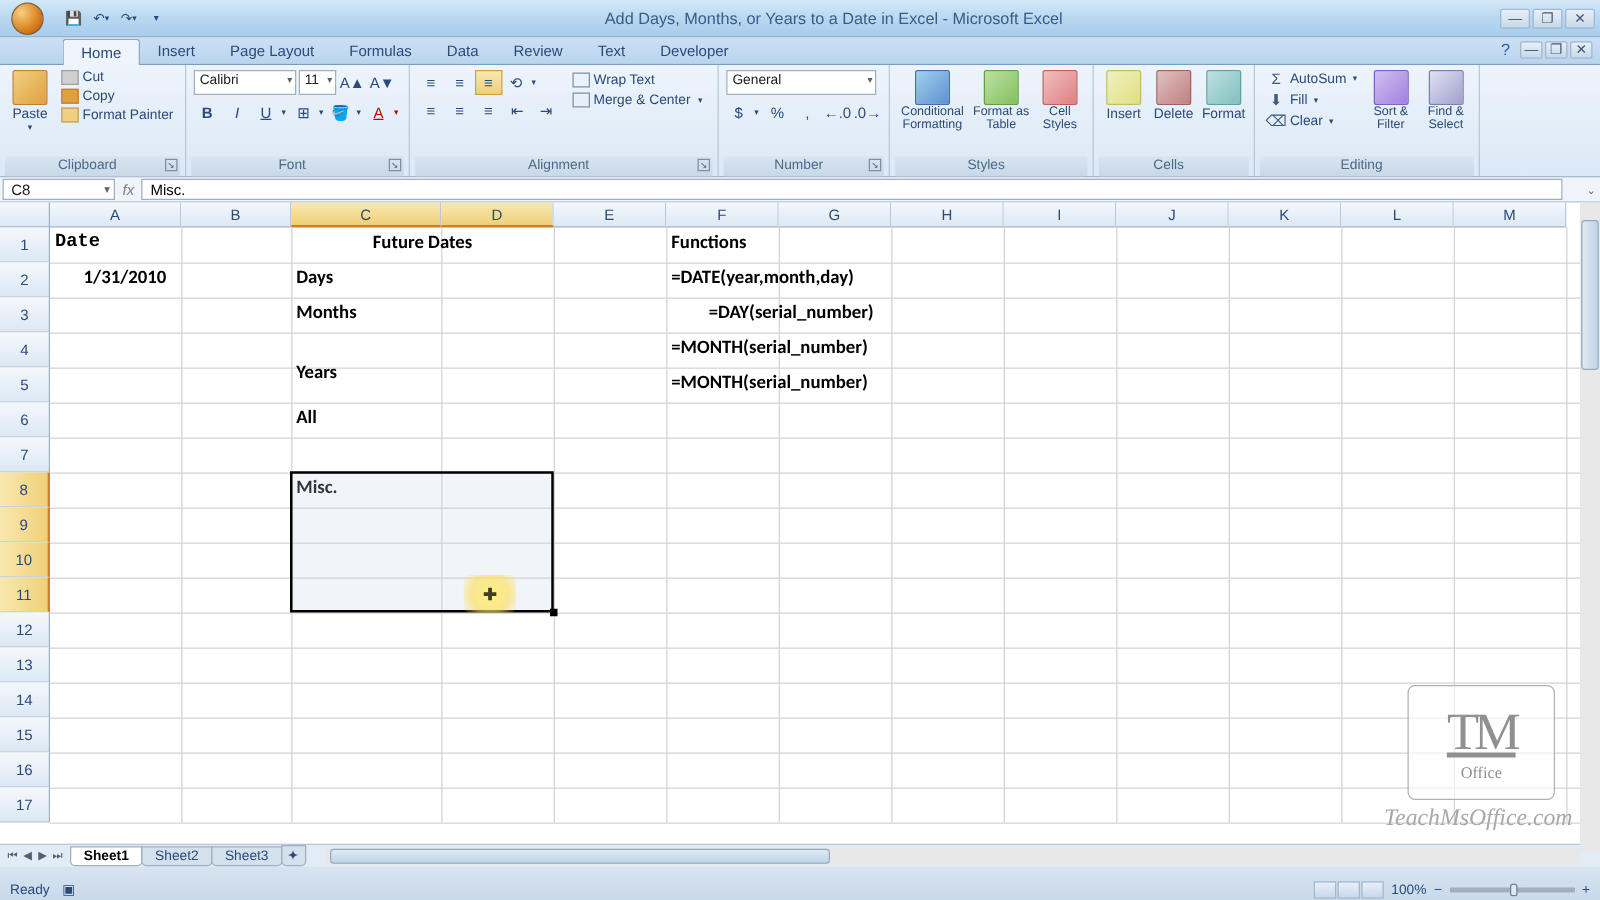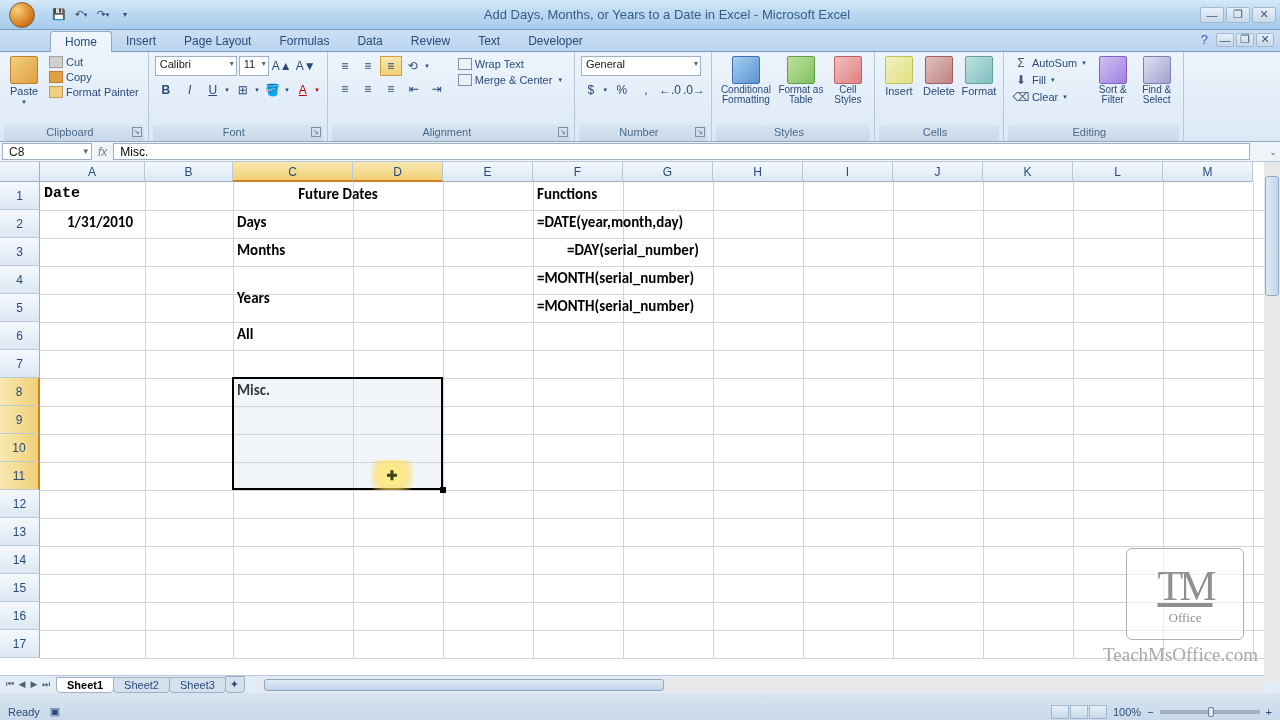--- a/index.html
+++ b/index.html
@@ -112,21 +112,21 @@
 .view-btn { width: 18px; height: 14px; background: linear-gradient(#e8f0f8,#c8d8e8); border: 1px solid #a0b8d0; }
 
 
 .v-scroll { position: absolute; right: 0; top: 162px; bottom: 38px; width: 16px; background: #e8e8e8; }
 .v-thumb { width: 14px; height: 120px; background: linear-gradient(to right, #e0eaf4, #c0d4e8); border: 1px solid #90a8c0; border-radius: 3px; margin: 14px auto 0; }
 
 
 .wm { position: absolute; right: 36px; bottom: 80px; width: 118px; height: 92px; border: 1px solid #b0b0b0; border-radius: 6px; display: flex; flex-direction: column; align-items: center; justify-content: center; background: rgba(255,255,255,0.6); color: #909090; }
 .wm-big { font-size: 42px; font-family: Georgia, serif; letter-spacing: -4px; text-decoration: underline; }
 .wm-sm { font-size: 13px; font-family: Georgia, serif; }
-.wm-url { position: absolute; right: 22px; bottom: 54px; font-size: 19px; font-family: Georgia, serif; color: #a8a8a8; }
+.wm-url { position: absolute; right: 22px; bottom: 54px; font-size: 19px; font-family: Georgia, serif; color: #a8a8a8; font-style: italic; }
 </style>
 </head>
 <body>
 
 <div class="titlebar">
   <div class="office-btn">
       <div class="office-orb"></div>
     </div>
   <div class="qat">
     <div class="qat-btn">💾</div>

